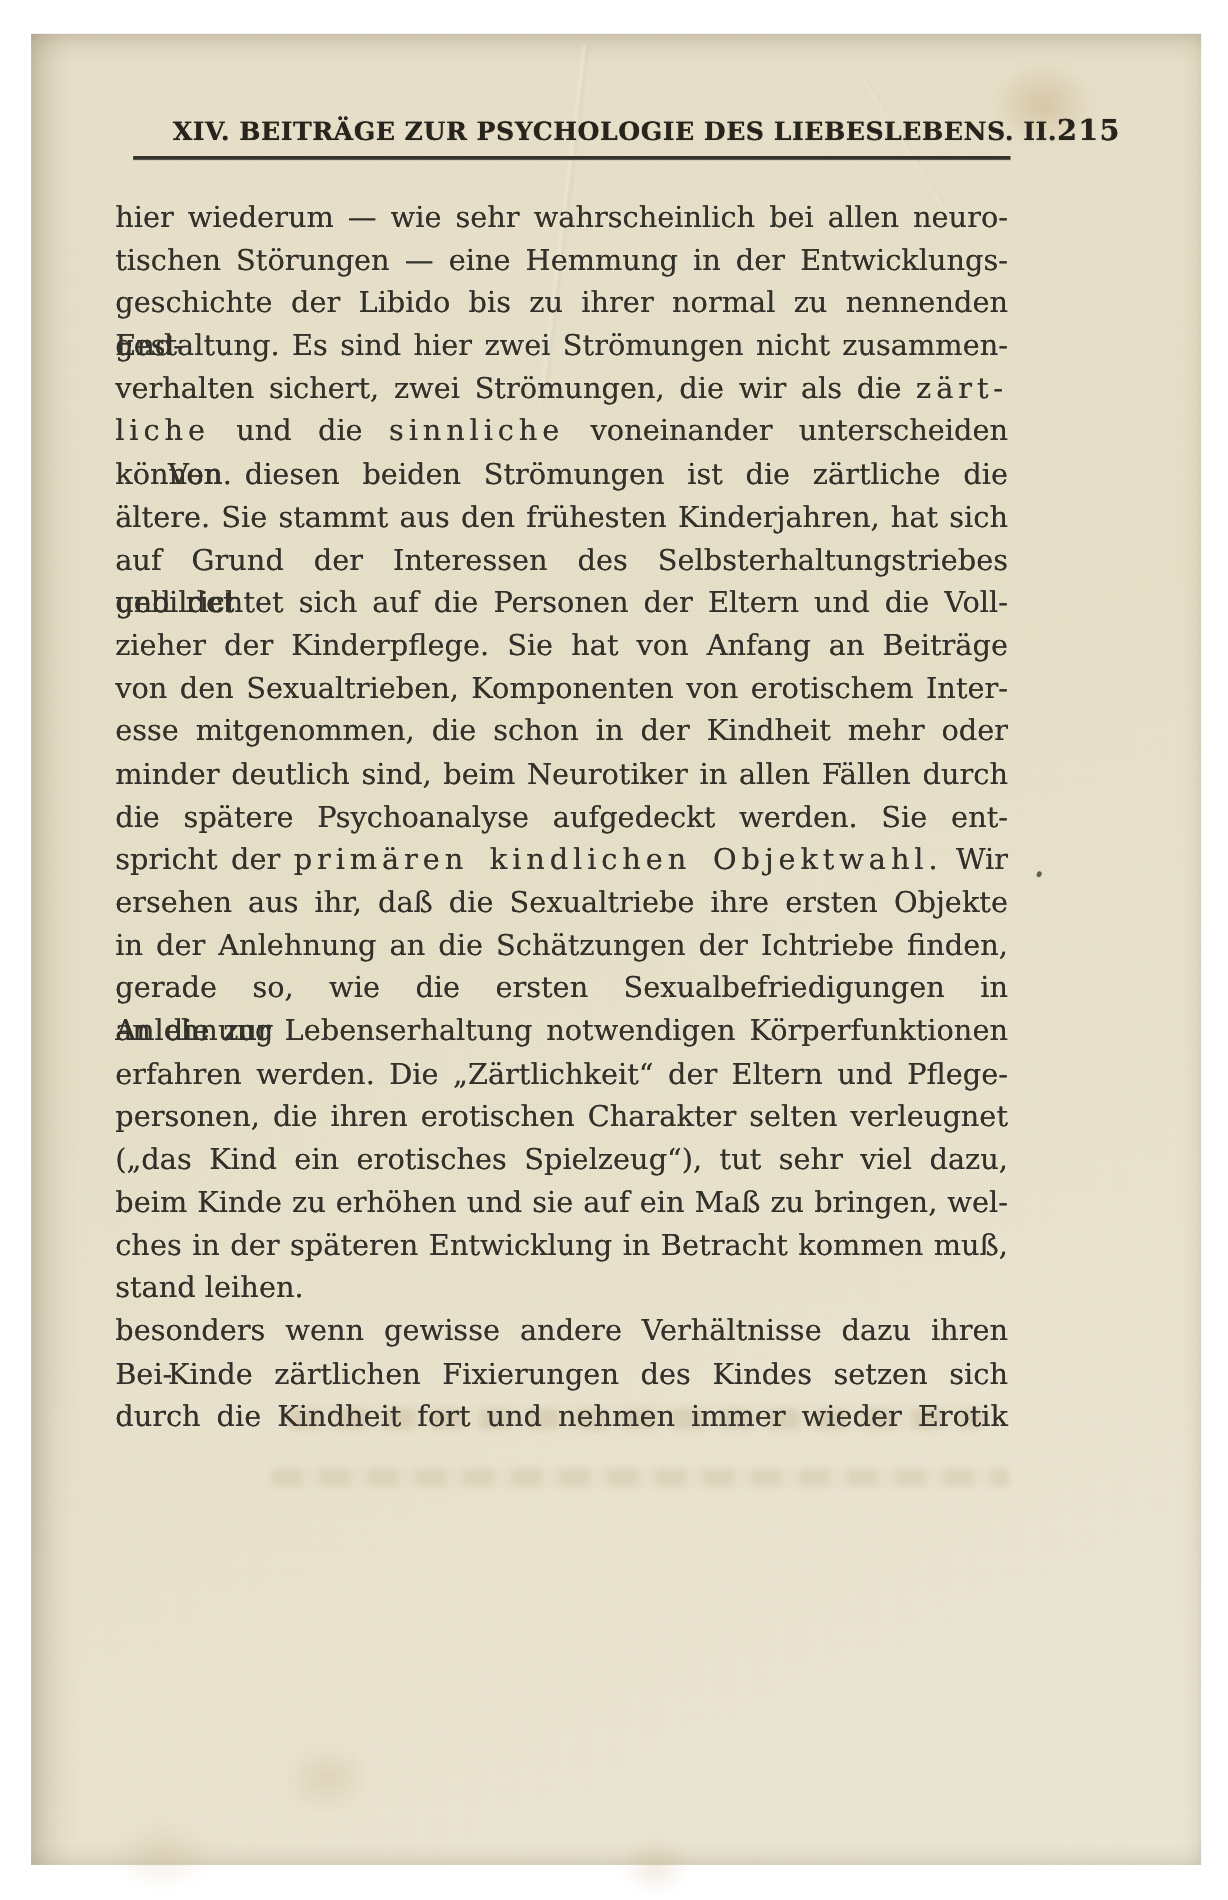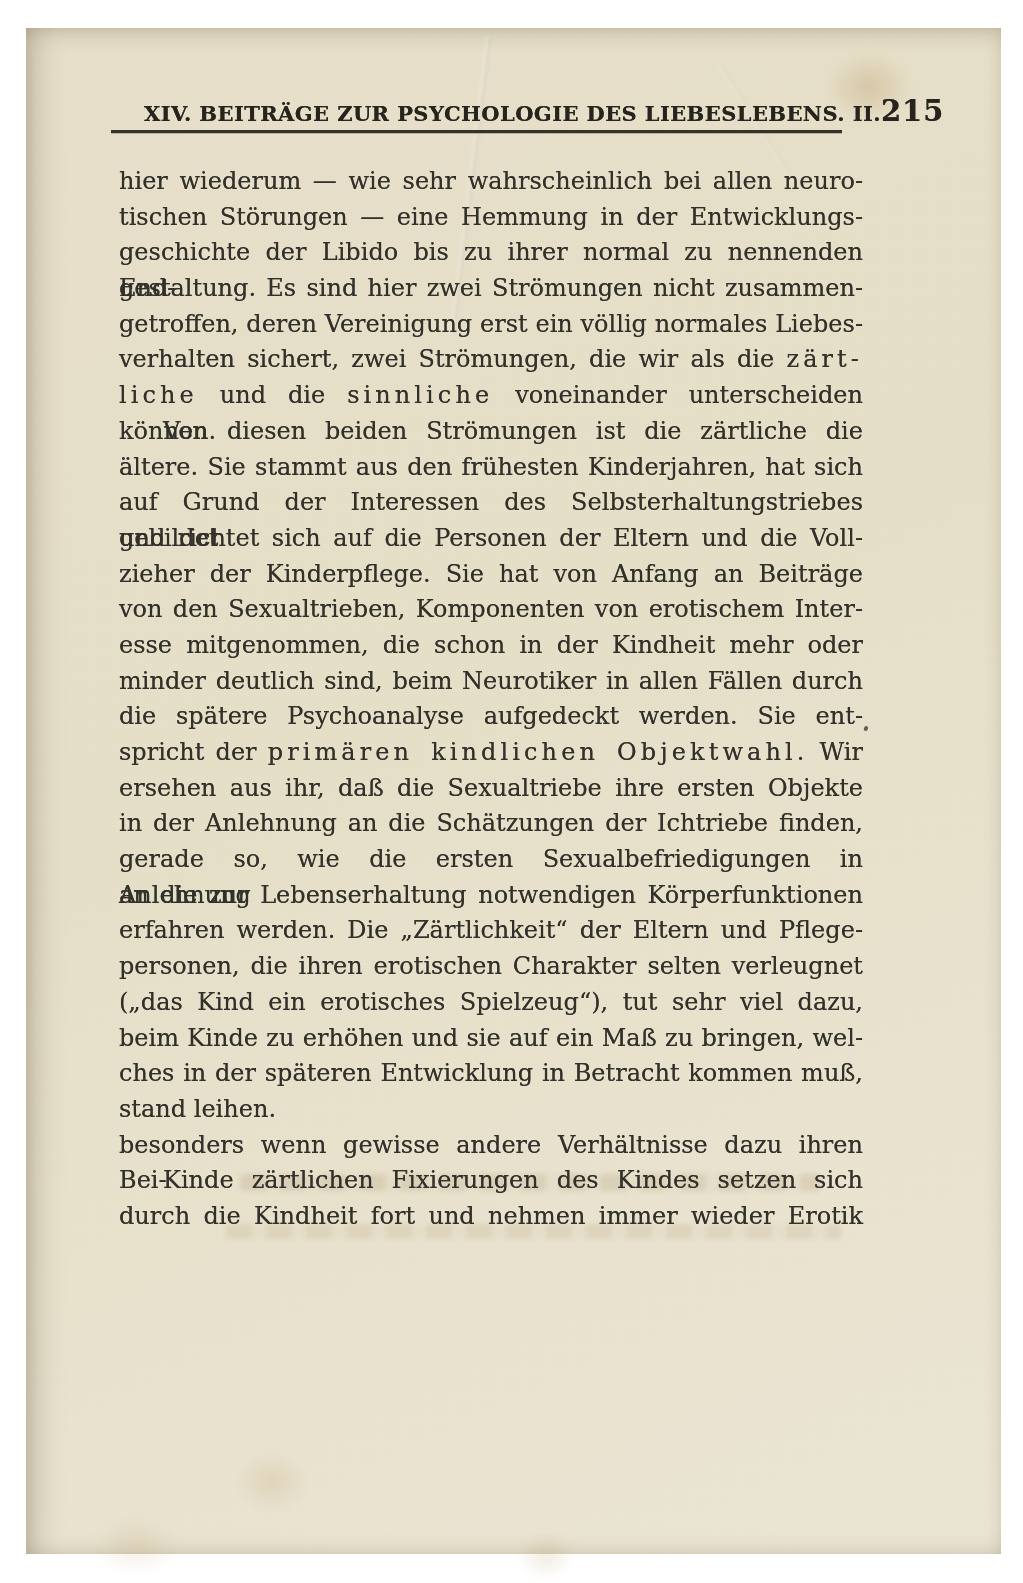--- a/index.html
+++ b/index.html
@@ -79,36 +79,36 @@
     margin-left: 33px;
     font-weight: bold;
     font-size: 21px;
     letter-spacing: 0.4px;
     white-space: nowrap;
     text-shadow: 0 0 0.6px rgba(38,36,29,0.8);
   }
   .pagehead .spacer { flex: 1; }
   .page-number {
     font-weight: bold;
-    font-size: 29px;
+    font-size: 24px;
     letter-spacing: 1px;
     text-shadow: 0 0 0.6px rgba(38,36,29,0.8);
   }
   .headrule {
     position: absolute;
     left: 85px;
     top: 102px;
     width: 731px;
     height: 3px;
     background: #34322b;
     box-shadow: 0 0.5px 0 rgba(52,50,43,0.5);
   }
   .text-block {
     position: absolute;
-    left: 93px;
+    left: 70px;
     top: 136px;
     width: 744px;
     color: var(--ink, #32302a);
     font-size: 24px;
     text-shadow: 0 0 0.5px rgba(50,48,42,0.75);
   }
   .tline {
     height: 35.7px;
     line-height: 35.7px;
     text-align: justify;
@@ -151,21 +151,20 @@
       <div class="page-number">215</div>
     </header>
 
     <div class="headrule"></div>
 
     <main class="text-block">
         <div class="tline"><span>hier wiederum — wie sehr wahrscheinlich bei allen neuro-</span></div>
         <div class="tline"><span>tischen Störungen — eine Hemmung in der Entwicklungs-</span></div>
         <div class="tline"><span>geschichte der Libido bis zu ihrer normal zu nennenden End-</span></div>
         <div class="tline"><span>gestaltung. Es sind hier zwei Strömungen nicht zusammen-</span></div>
-        <div class="tline"><span>getroffen, deren Vereinigung erst ein völlig normales Liebes-</span></div>
         <div class="tline"><span>verhalten sichert, zwei Strömungen, die wir als die </span><span class="gesperrt">zärt-</span></div>
         <div class="tline"><span class="gesperrt">liche</span><span> und die </span><span class="gesperrt">sinnliche</span><span> voneinander unterscheiden können.</span></div>
         <div class="tline indent"><span>Von diesen beiden Strömungen ist die zärtliche die</span></div>
         <div class="tline"><span>ältere. Sie stammt aus den frühesten Kinderjahren, hat sich</span></div>
         <div class="tline"><span>auf Grund der Interessen des Selbsterhaltungstriebes gebildet</span></div>
         <div class="tline"><span>und richtet sich auf die Personen der Eltern und die Voll-</span></div>
         <div class="tline"><span>zieher der Kinderpflege. Sie hat von Anfang an Beiträge</span></div>
         <div class="tline"><span>von den Sexualtrieben, Komponenten von erotischem Inter-</span></div>
         <div class="tline"><span>esse mitgenommen, die schon in der Kindheit mehr oder</span></div>
         <div class="tline"><span>minder deutlich sind, beim Neurotiker in allen Fällen durch</span></div>

